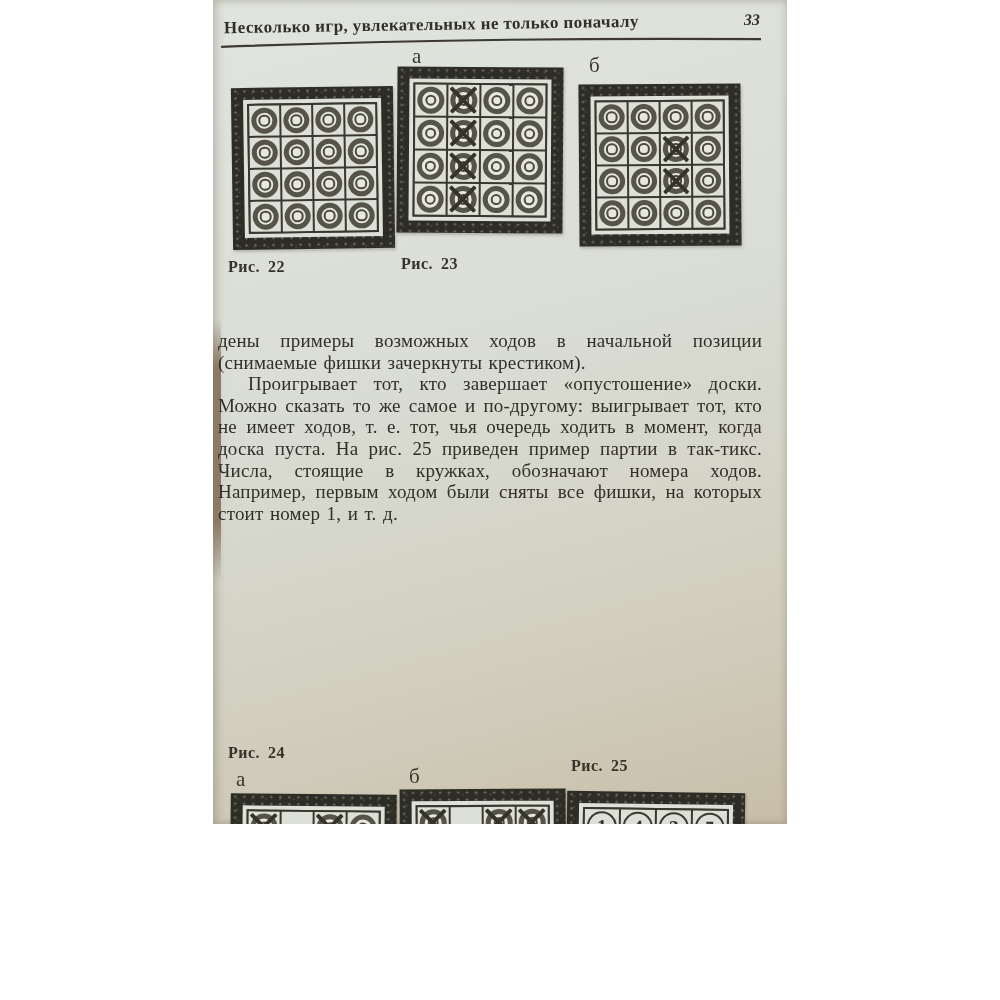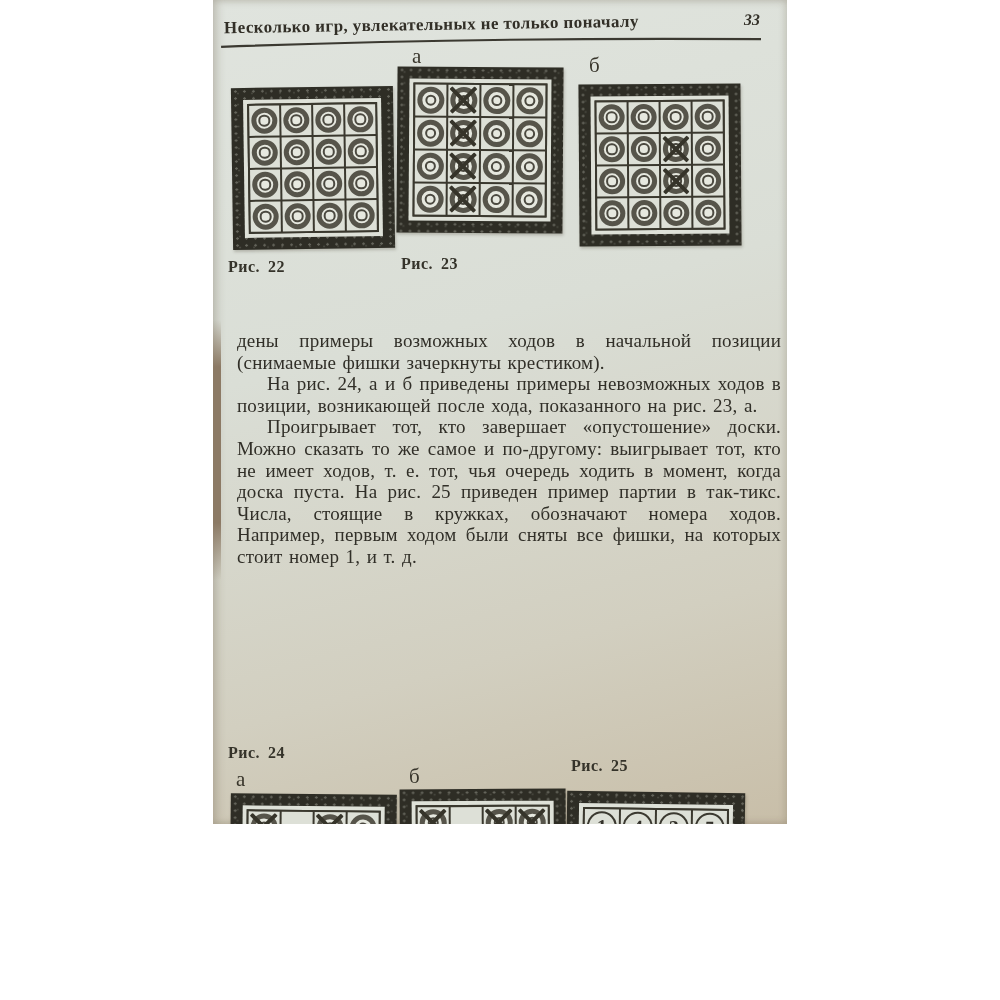--- a/index.html
+++ b/index.html
@@ -79,21 +79,21 @@
   .xbar.b { transform:translate(-50%,-50%) rotate(-45deg); }
   .numpiece {
     width:88%; height:88%; border-radius:50%;
     border:2.5px solid #3b3930; box-sizing:border-box;
     display:flex; align-items:center; justify-content:center;
     font-weight:bold; font-size:20px; color:#33312a;
   }
   .body-text {
     position:absolute; left:5px; top:330px; width:544px;
     font-size:19px; line-height:21.6px; color:#312f28;
-    text-align:justify; letter-spacing:0.2px; word-spacing:1.5px;margin-left:19px;
+    text-align:justify; letter-spacing:0.2px; word-spacing:1.5px;
   }
   .body-text p { margin:0; text-indent:30px; }
   .body-text p.no-indent { text-indent:0; }
   .footer { position:absolute; left:36px; top:964px; font-size:15px; font-weight:bold; color:#38352c; letter-spacing:0.6px;font-style:italic; }
 </style>
 </head>
 <body>
 
 <div class="page">
   <div class="page-edge-strip"></div>
@@ -292,21 +292,20 @@
 
   <div class="caption" style="left:15px; top:258px;">
     <span>Рис.</span><span class="cap-num">22</span>
   </div>
   <div class="caption" style="left:188px; top:255px;">
     <span>Рис.</span><span class="cap-num">23</span>
   </div>
 
   <div class="body-text">
     <p class="no-indent">дены примеры возможных ходов в начальной позиции (снимаемые фишки зачеркнуты крестиком).</p>
-    <p>На рис. 24, а и б приведены примеры невозможных ходов в позиции, возникающей после хода, показанного на рис. 23, а.</p>
     <p>Проигрывает тот, кто завершает «опустошение» доски. Можно сказать то же самое и по-другому: выигрывает тот, кто не имеет ходов, т. е. тот, чья очередь ходить в момент, когда доска пуста. На рис. 25 приведен пример партии в так-тикс. Числа, стоящие в кружках, обозначают номера ходов. Например, первым ходом были сняты все фишки, на которых стоит номер 1, и т. д.</p>
   </div>
 
   <div class="caption" style="left:15px; top:744px;">
     <span>Рис.</span><span class="cap-num">24</span>
   </div>
   <div class="caption" style="left:358px; top:741px;margin-top:16px;">
     <span>Рис.</span><span class="cap-num">25</span>
   </div>
 

